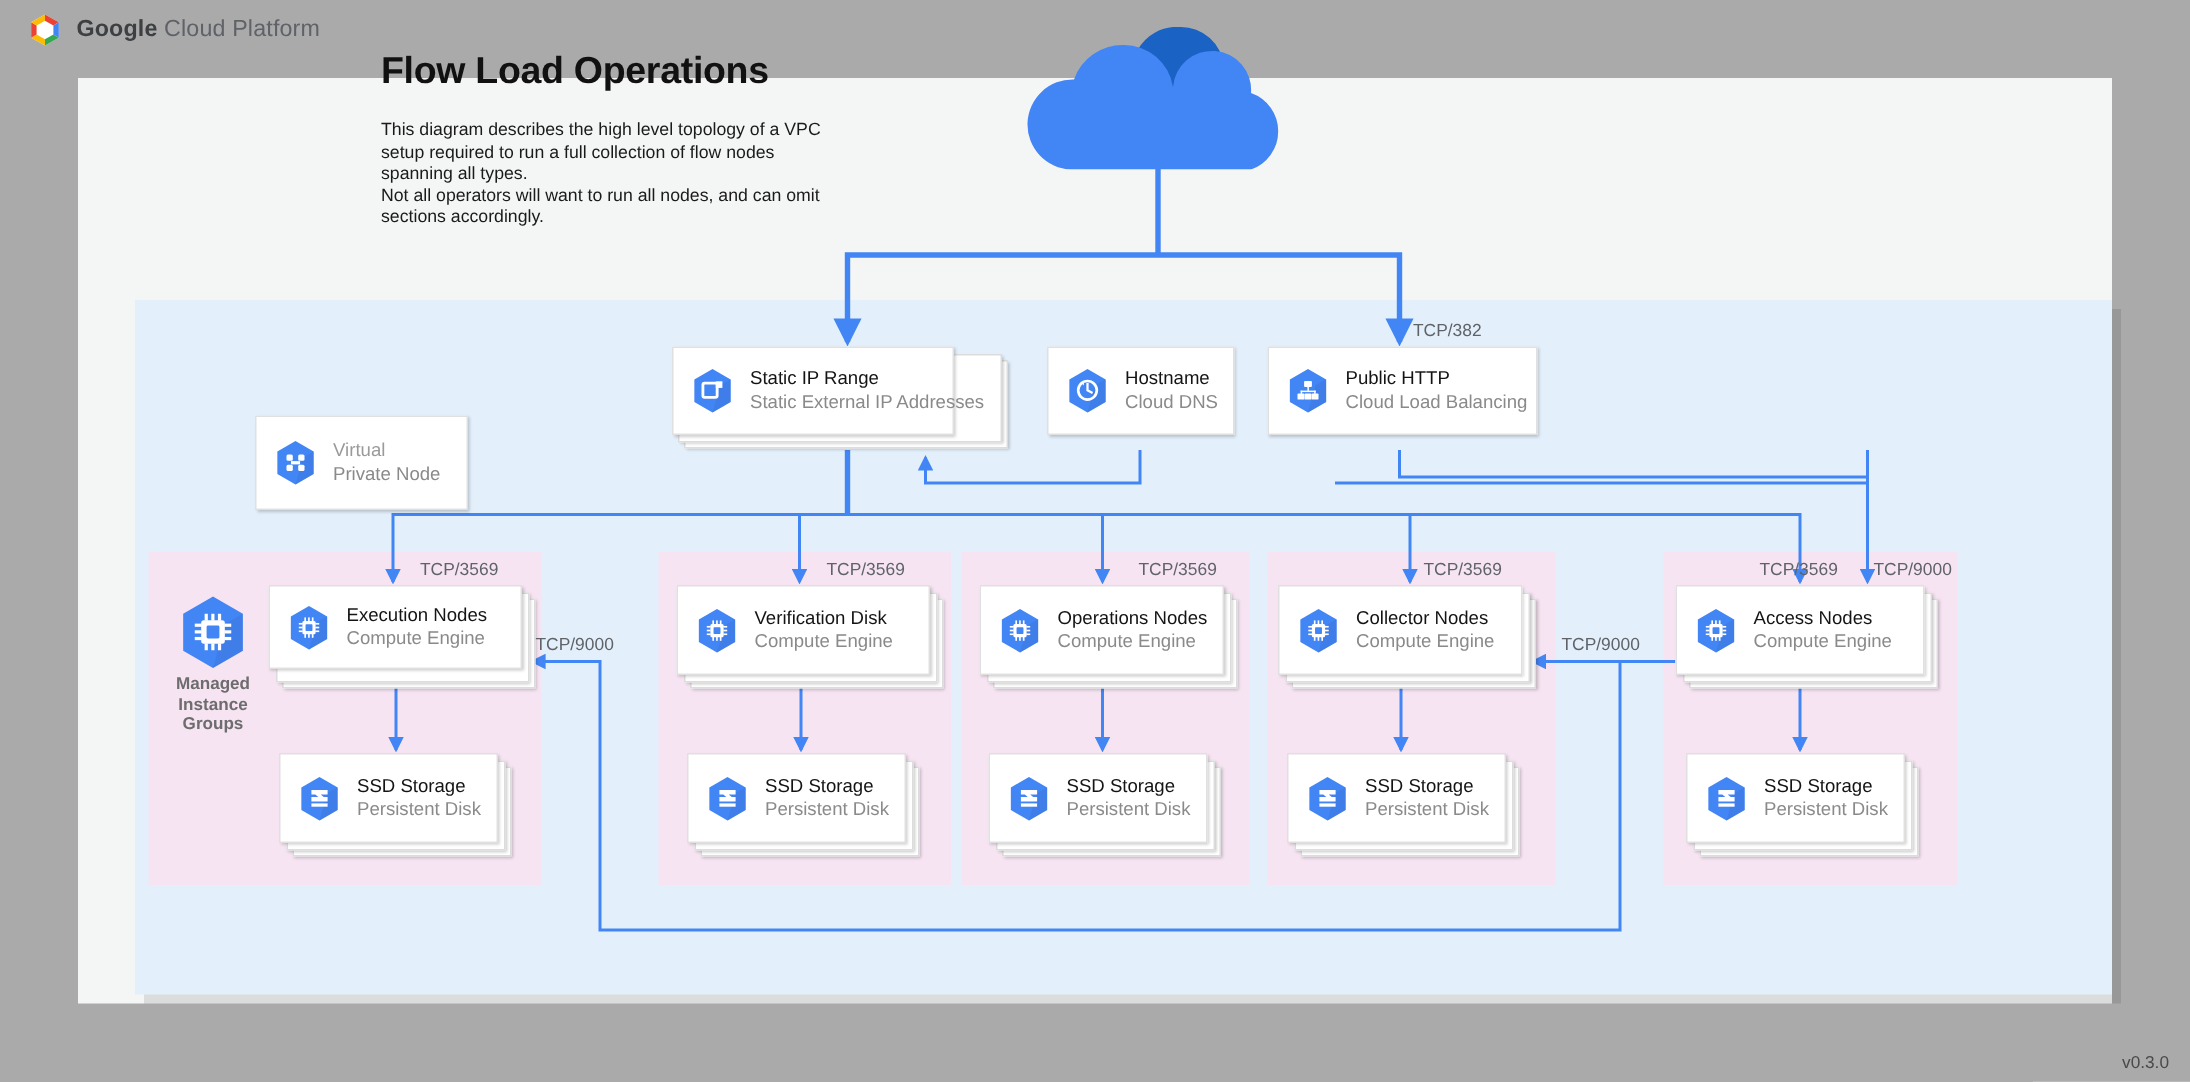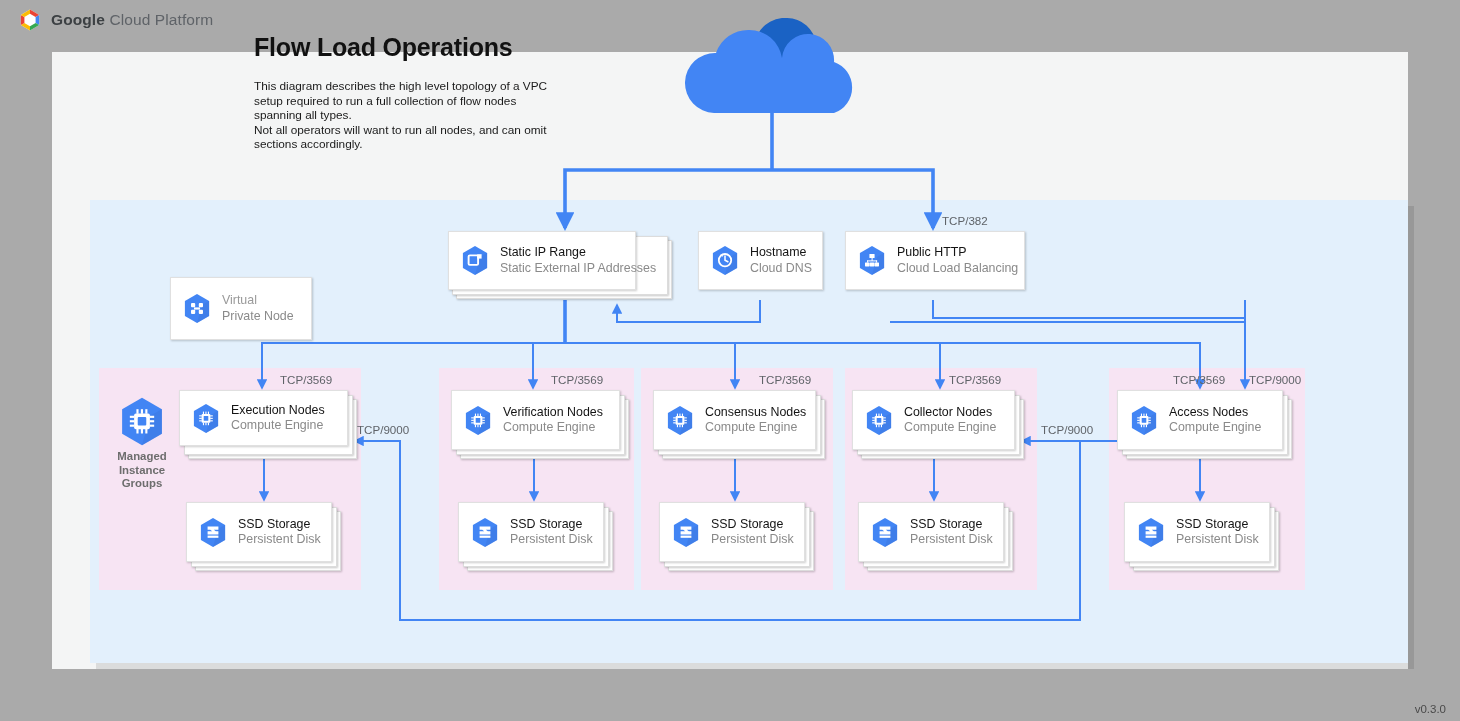--- a/index.html
+++ b/index.html
@@ -326,21 +326,21 @@
             <rect x="7.2" y="12.3" width="2.6" height="1.1"></rect>
             <rect x="7.2" y="14.8" width="2.6" height="1.1"></rect>
             <rect x="7.2" y="17.3" width="2.6" height="1.1"></rect>
             <rect x="18.2" y="12.3" width="2.6" height="1.1"></rect>
             <rect x="18.2" y="14.8" width="2.6" height="1.1"></rect>
             <rect x="18.2" y="17.3" width="2.6" height="1.1"></rect>
           </g>
           <rect x="11.7" y="13.1" width="4.6" height="4.6" rx=".5" fill="#4285f4"></rect>
         </svg>
         <div class="txt">
-          <div class="t1">Verification Nodes</div>
+          <div class="t1">Verification Disk</div>
           <div class="t2">Compute Engine</div>
         </div>
       </div>
       <div class="stack2" style="left:467px;top:511px;width:146px;height:60px;"></div>
       <div class="stack1" style="left:463px;top:507px;width:146px;height:60px;"></div>
       <div class="card" style="left:458px;top:502px;width:146px;height:60px;">
         <svg class="ico" width="28" height="31" viewBox="0 0 28 31">
           <path d="M14 1 L26.1 8 L26.1 23 L14 30 L1.9 23 L1.9 8 Z" fill="#4285f4"></path>
           <path d="M14 30 L26.1 23 L26.1 8 L19 12 Z" fill="#3b76db" opacity=".45"></path>
           <g fill="#ffffff">
@@ -370,21 +370,21 @@
             <rect x="7.2" y="12.3" width="2.6" height="1.1"></rect>
             <rect x="7.2" y="14.8" width="2.6" height="1.1"></rect>
             <rect x="7.2" y="17.3" width="2.6" height="1.1"></rect>
             <rect x="18.2" y="12.3" width="2.6" height="1.1"></rect>
             <rect x="18.2" y="14.8" width="2.6" height="1.1"></rect>
             <rect x="18.2" y="17.3" width="2.6" height="1.1"></rect>
           </g>
           <rect x="11.7" y="13.1" width="4.6" height="4.6" rx=".5" fill="#4285f4"></rect>
         </svg>
         <div class="txt">
-          <div class="t1">Consensus Nodes</div>
+          <div class="t1">Operations Nodes</div>
           <div class="t2">Compute Engine</div>
         </div>
       </div>
       <div class="stack2" style="left:668px;top:511px;width:146px;height:60px;"></div>
       <div class="stack1" style="left:664px;top:507px;width:146px;height:60px;"></div>
       <div class="card" style="left:659px;top:502px;width:146px;height:60px;">
         <svg class="ico" width="28" height="31" viewBox="0 0 28 31">
           <path d="M14 1 L26.1 8 L26.1 23 L14 30 L1.9 23 L1.9 8 Z" fill="#4285f4"></path>
           <path d="M14 30 L26.1 23 L26.1 8 L19 12 Z" fill="#3b76db" opacity=".45"></path>
           <g fill="#ffffff">

